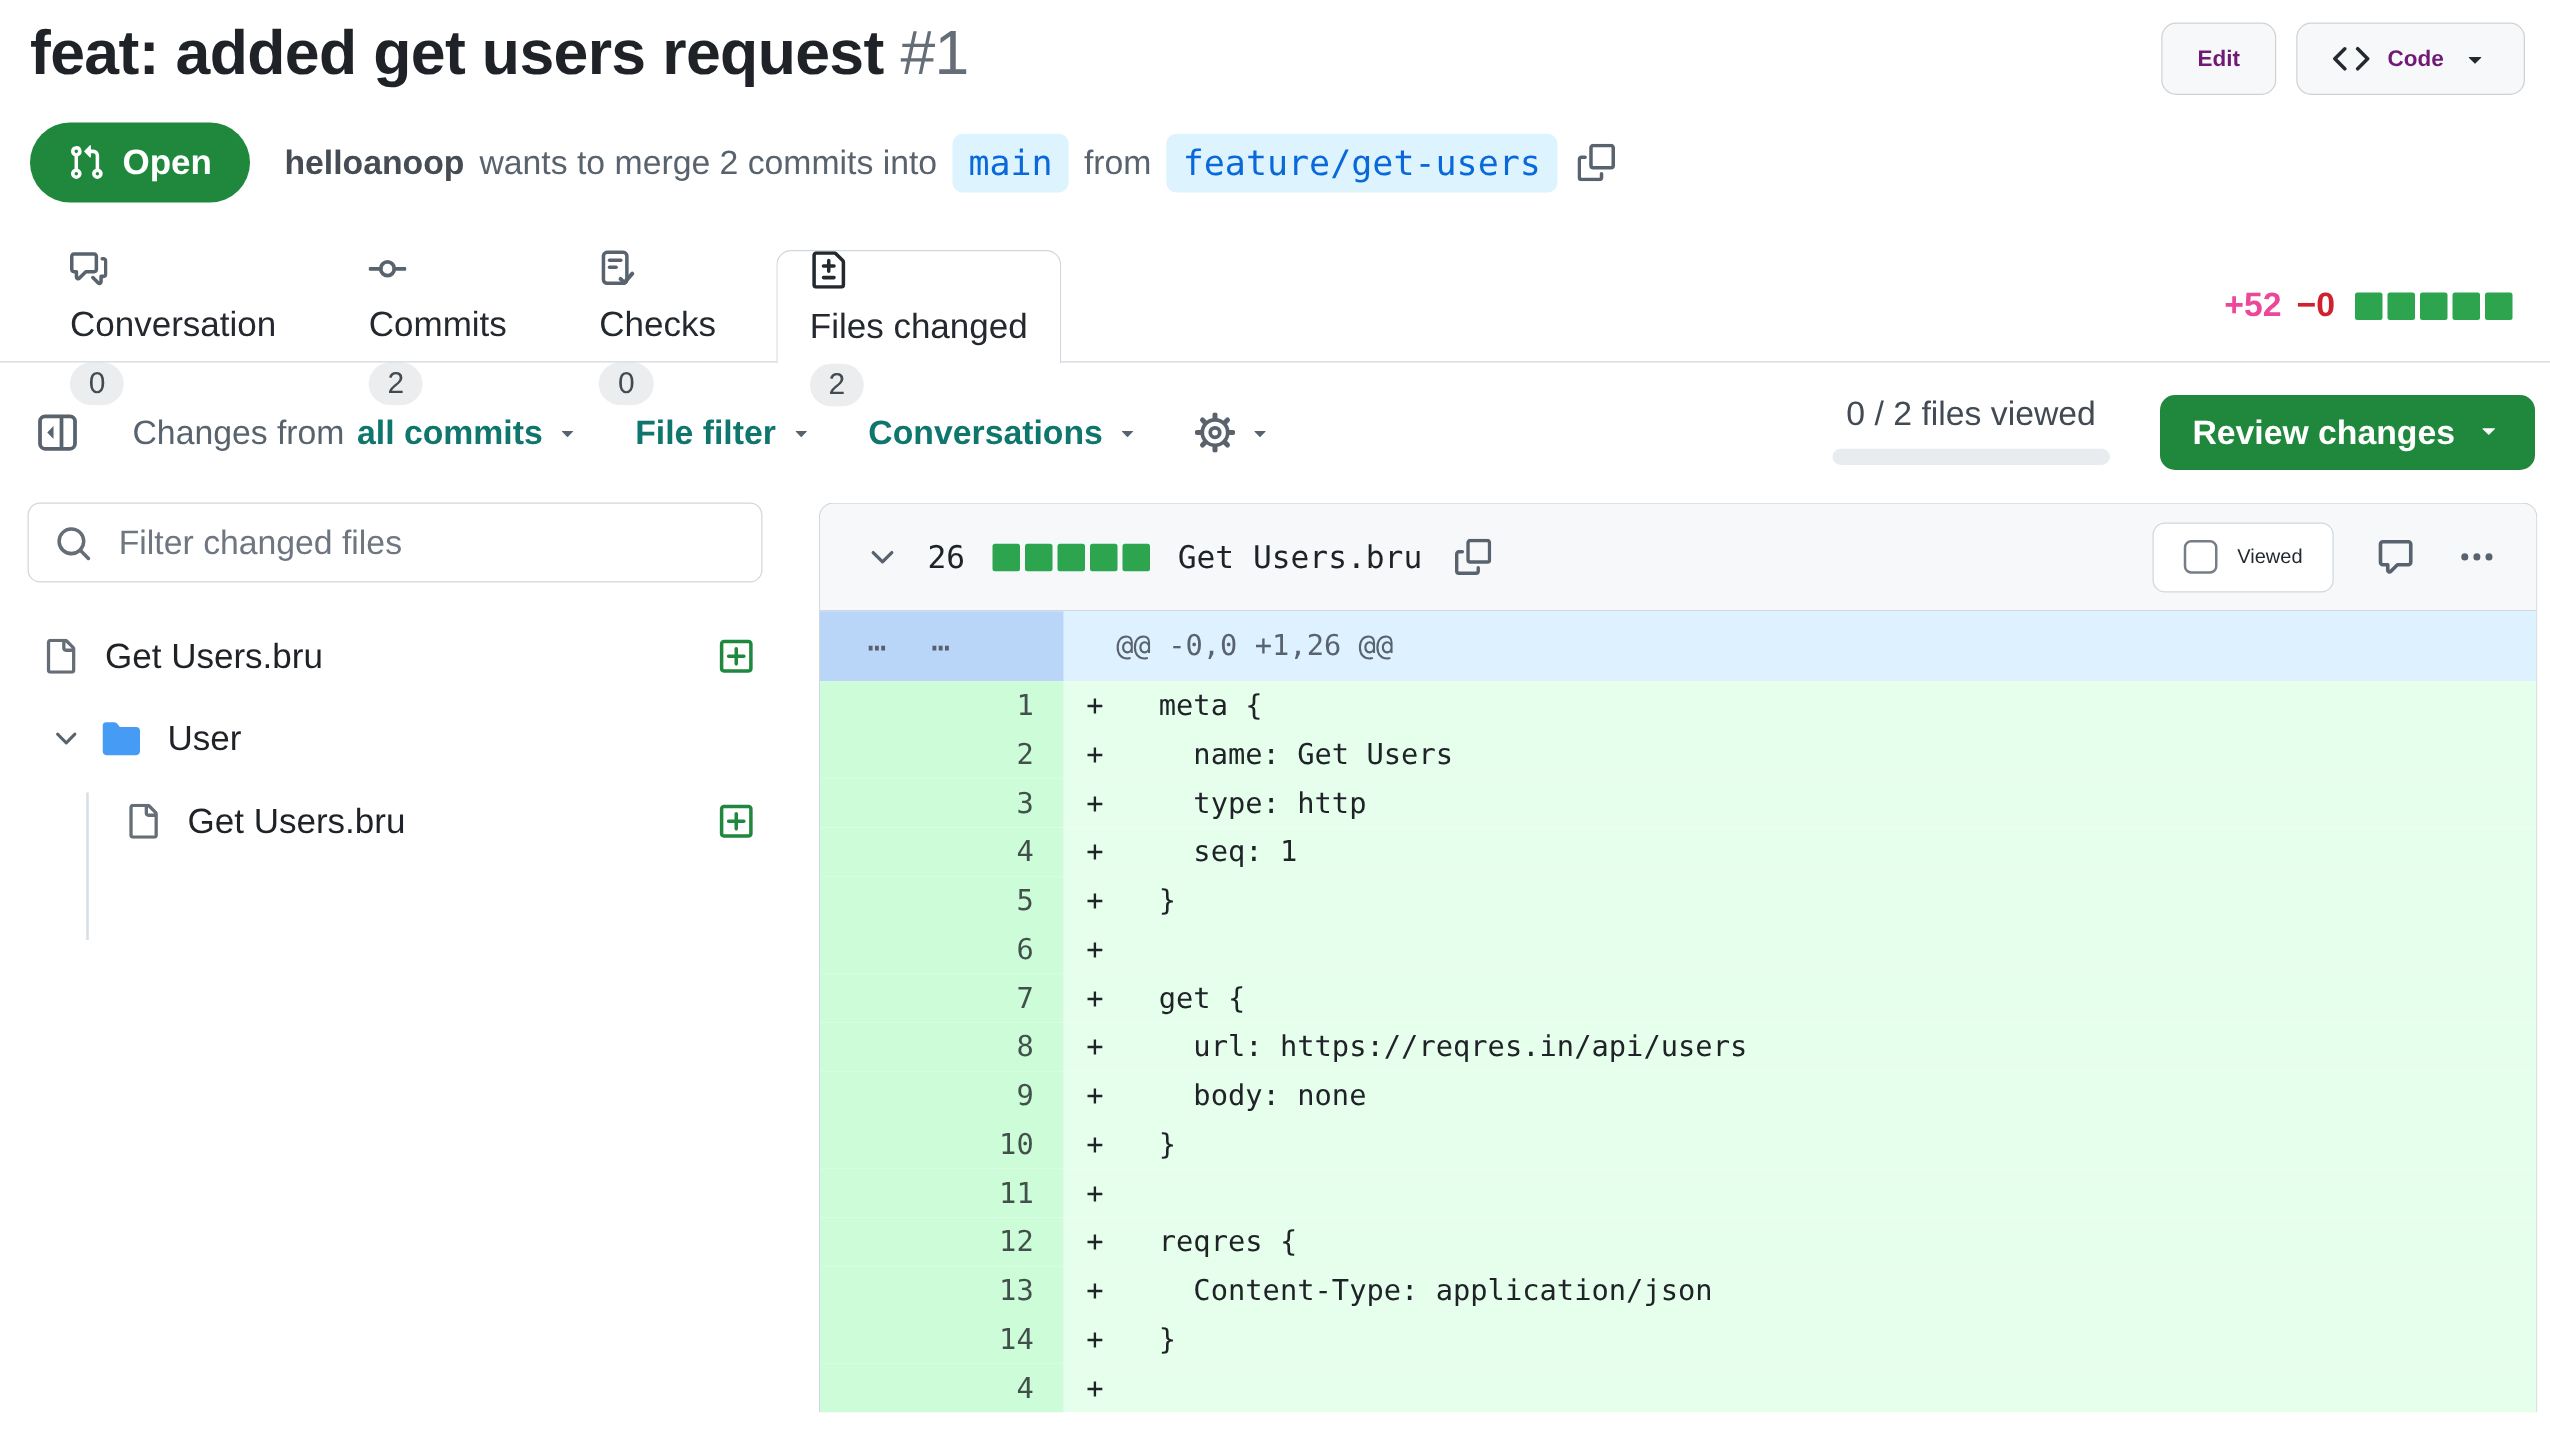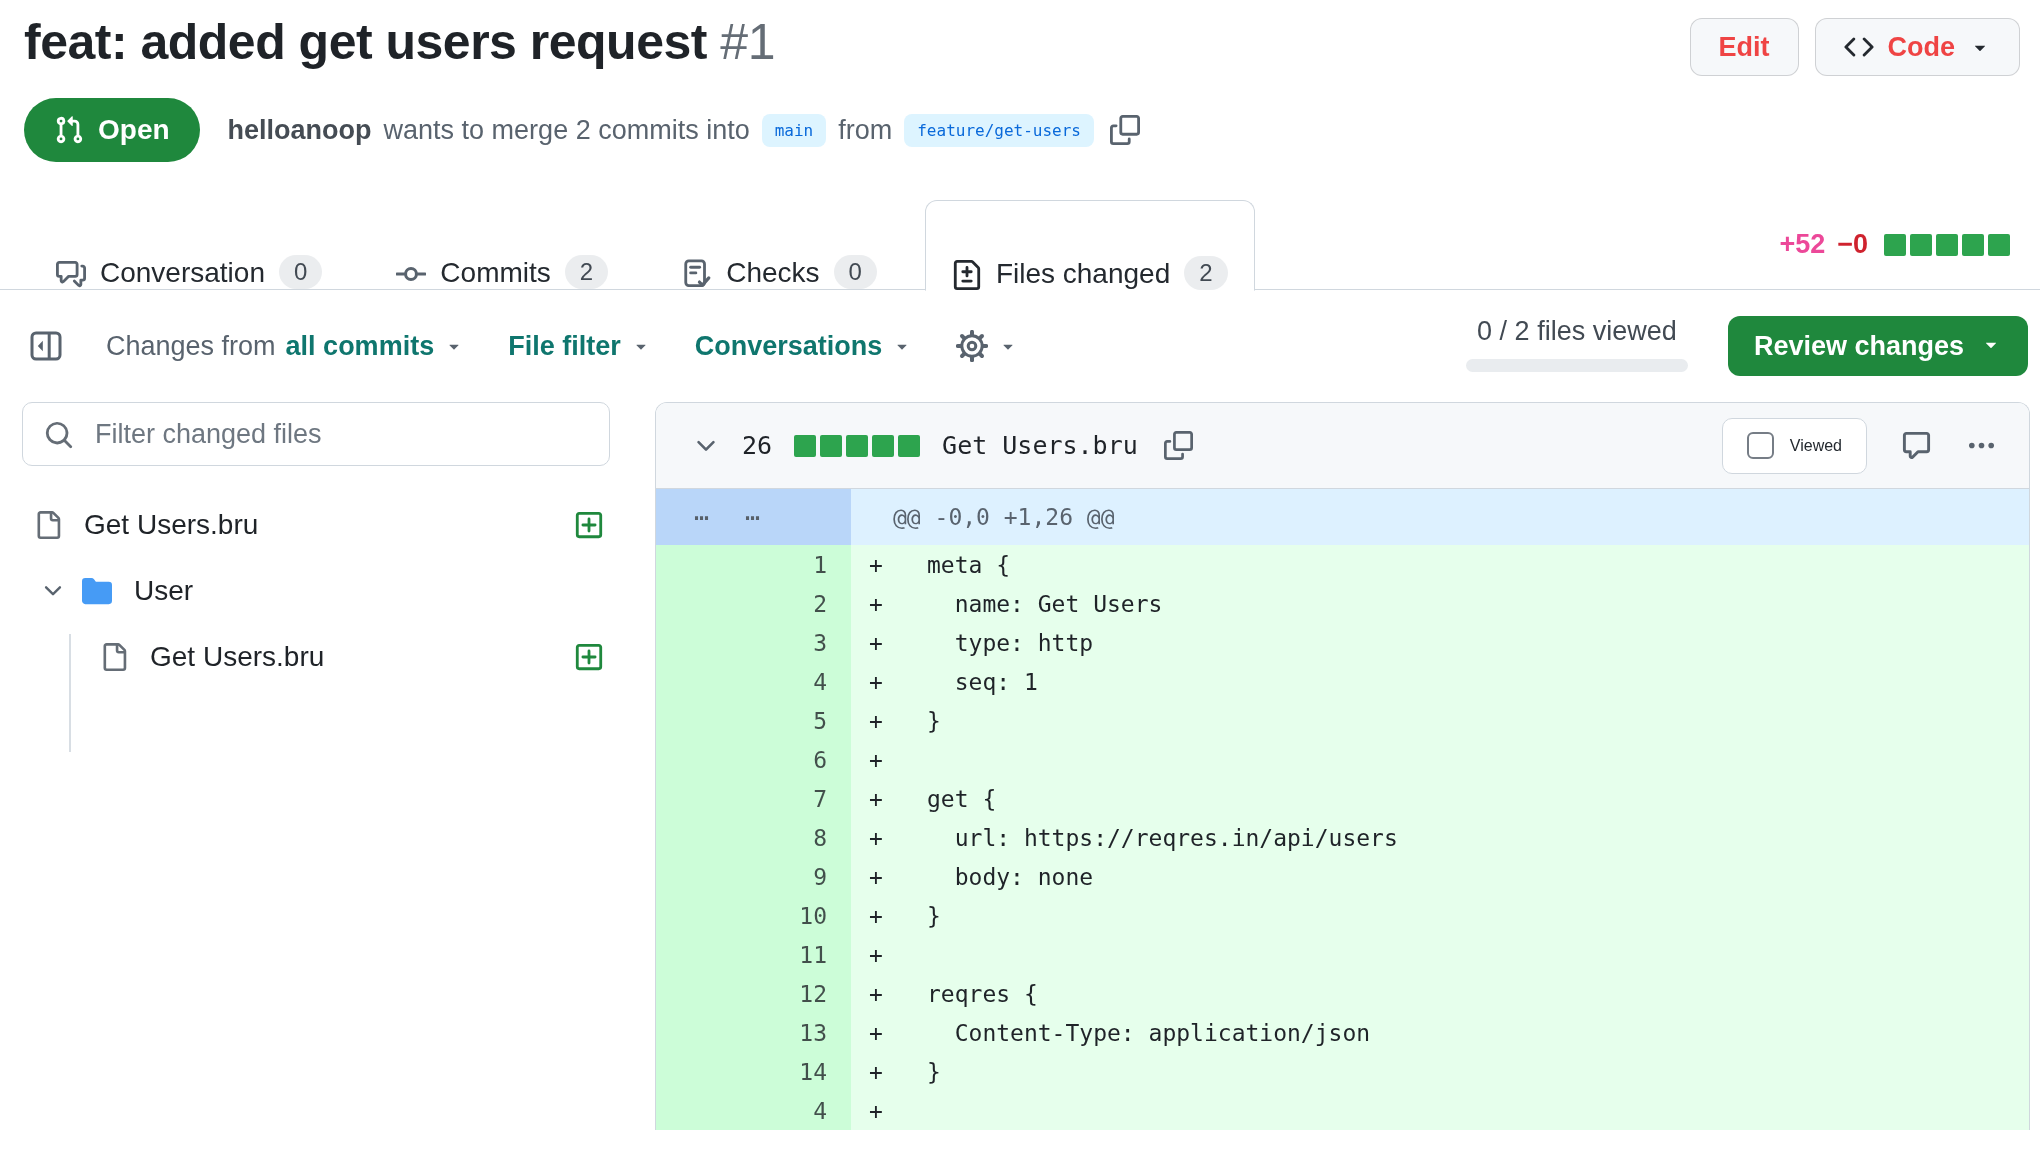--- a/index.html
+++ b/index.html
@@ -8,37 +8,37 @@
   .page { width:2040px; height:1150px; overflow:hidden; background:#fff; position:relative; }
 
   
   .pr-head { padding:14px 20px 0 24px; }
   .title-row { display:flex; justify-content:space-between; align-items:flex-start; }
   h1.pr-title { font-size:50px; font-weight:600; letter-spacing:-0.5px; line-height:1.15; color:#1f2328; }
   h1.pr-title .pr-number { font-weight:400; color:#656d76; }
   .head-actions { display:flex; gap:16px; padding-top:4px; }
   .btn { display:inline-flex; align-items:center; gap:14px; height:58px; padding:0 28px;
          background:#f6f8fa; border:1.5px solid rgba(31,35,40,0.18); border-radius:12px;
-         font-size:27px; font-weight:600; color:#ef4444; cursor:pointer; }
+         font-size:18px; font-weight:600; color:#701a75; cursor:pointer; }
   .btn svg { flex:none; }
 
   .status-row { display:flex; align-items:center; gap:28px; margin-top:22px; padding-left:0; }
   .open-badge { display:inline-flex; align-items:center; gap:14px; background:#1f883d; color:#fff;
                 font-size:28px; font-weight:600; height:64px; padding:0 30px; border-radius:999px; }
   .merge-text { font-size:27px; color:#59636e; display:flex; align-items:center; gap:12px; flex-wrap:wrap; }
   .merge-text .author { font-weight:700; color:#454c54; }
-  .branch-label { font-family:"DejaVu Sans Mono","Liberation Mono",monospace; font-size:16px;
+  .branch-label { font-family:"DejaVu Sans Mono","Liberation Mono",monospace; font-size:28px;
                   color:#0969da; background:#ddf4ff; padding:7px 13px; border-radius:8px; }
   .copy-btn { background:none; border:none; cursor:pointer; display:inline-flex; padding:4px; }
 
   
   .tabbar { display:flex; align-items:stretch; height:90px; margin-top:38px; padding:0 30px;
             border-bottom:1.5px solid #d0d7de; position:relative; }
-  .tab { display:flex; align-items:flex-end; gap:14px; padding:0 26px; margin-right:22px;
-         font-size:28px; color:#24292f; text-decoration:none; cursor:pointer; }
+  .tab { display:flex; align-items:flex-start; gap:14px; padding:0 26px; margin-right:22px;
+         font-size:28px; color:#24292f; text-decoration:none; cursor:pointer;flex-direction:column; }
   .tab .t-icon { display:inline-flex; color:#59636e; }
   .tab.active { background:#fff; border:1.5px solid #d0d7de; border-bottom-color:#fff;
                 border-radius:12px 12px 0 0; margin-bottom:-1.5px; font-weight:500; }
   .counter { font-size:24px; color:#424a53; background:rgba(175,184,193,0.25);
              padding:3px 15px; border-radius:999px; }
   .diffstat { margin-left:auto; align-self:center; display:flex; align-items:center; gap:6px;
               font-size:27px; font-weight:700; }
   .diffstat .adds { color:#ec4899; }
   .diffstat .dels { color:#cf222e; margin-left:6px; margin-right:10px; }
   .blocks { display:inline-flex; gap:4px; }

